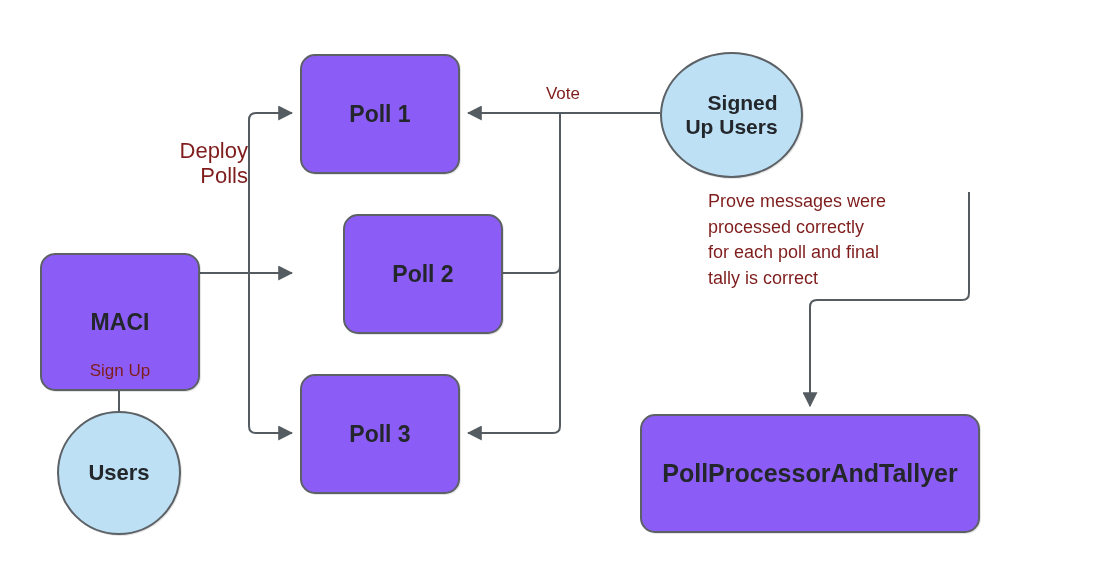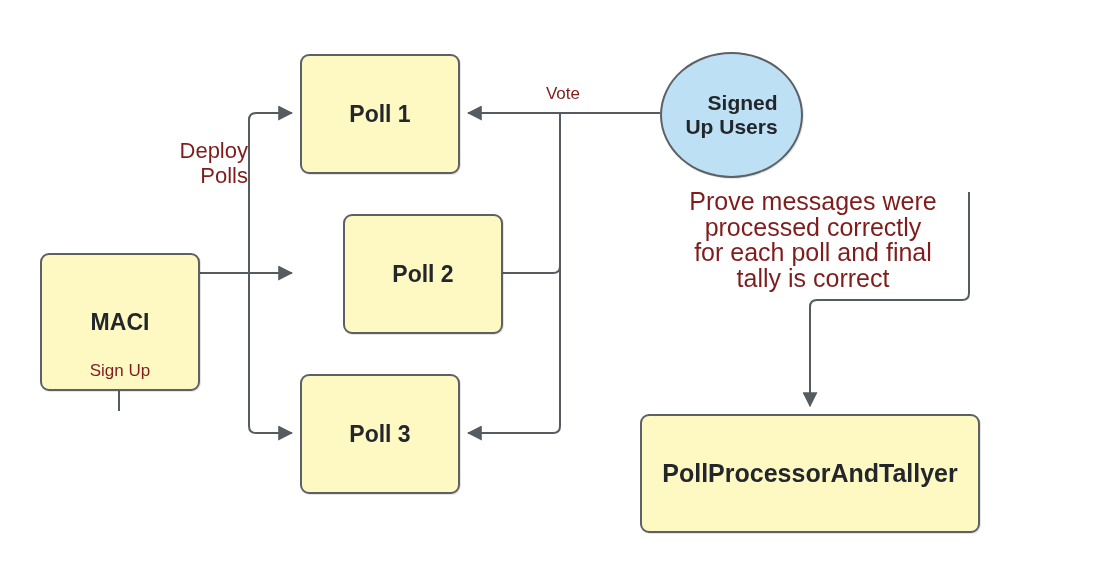--- a/index.html
+++ b/index.html
@@ -32,23 +32,23 @@
     display: flex;
     align-items: center;
     justify-content: center;
     text-align: center;
     color: #23272b;
     font-weight: bold;
     line-height: 1.15;
     z-index: 2;
   }
   .box {
-    background: #fef9c3;
+    background: #8b5cf6;
     border: 2.2px solid #5c6166;
-    border-radius: 9px;
+    border-radius: 15px;
     box-shadow: 1px 1px 0 rgba(0,0,0,0.10);
   }
   .ellipse {
     background: #bde0f5;
     border: 2.2px solid #5c6166;
     border-radius: 50%;
     box-shadow: 1px 1px 0 rgba(0,0,0,0.10);
   }
   
   #node-maci   { left: 40px;  top: 213px; width: 160px; height: 138px; font-size: 23px; margin-top: 40px; }
@@ -74,22 +74,22 @@
   }
   #label-sign-up {
     left: 60px; top: 360px; width: 120px;
     text-align: center; font-size: 17px; line-height: 22px;
   }
   #label-vote {
     left: 528px; top: 83px; width: 70px;
     text-align: center; font-size: 17px; line-height: 22px;
   }
   #label-prove {
-    left: 688px; top: 189px; width: 250px;
-    text-align: center; font-size: 25px; line-height: 25.5px;
+    left: 708px; top: 189px; width: 250px;
+    font-size: 18px; line-height: 25.5px;
   }
 </style>
 </head>
 <body>
 
 <div id="canvas">
 
   <svg id="edges" viewBox="0 0 1100 575" xmlns="http://www.w3.org/2000/svg">
     <defs>
       <marker id="arrow" viewBox="0 0 10 10" refX="9.2" refY="5" markerWidth="7.5" markerHeight="7.5" orient="auto-start-reverse">
@@ -124,20 +124,23 @@
   </div>
 
   <div class="node box" id="node-poll3">
     <span>Poll 3</span>
   </div>
 
   <div class="node box" id="node-ppt">
     <span>PollProcessorAndTallyer</span>
   </div>
 
+  <div class="node ellipse" id="node-users">
+    <span>Users</span>
+  </div>
 
   <div class="node ellipse" id="node-signed">
     <span style="white-space:pre-line">Signed
 Up Users</span>
   </div>
 
 
   <div class="edge-label" id="label-deploy-polls">Deploy
 Polls</div>
 

